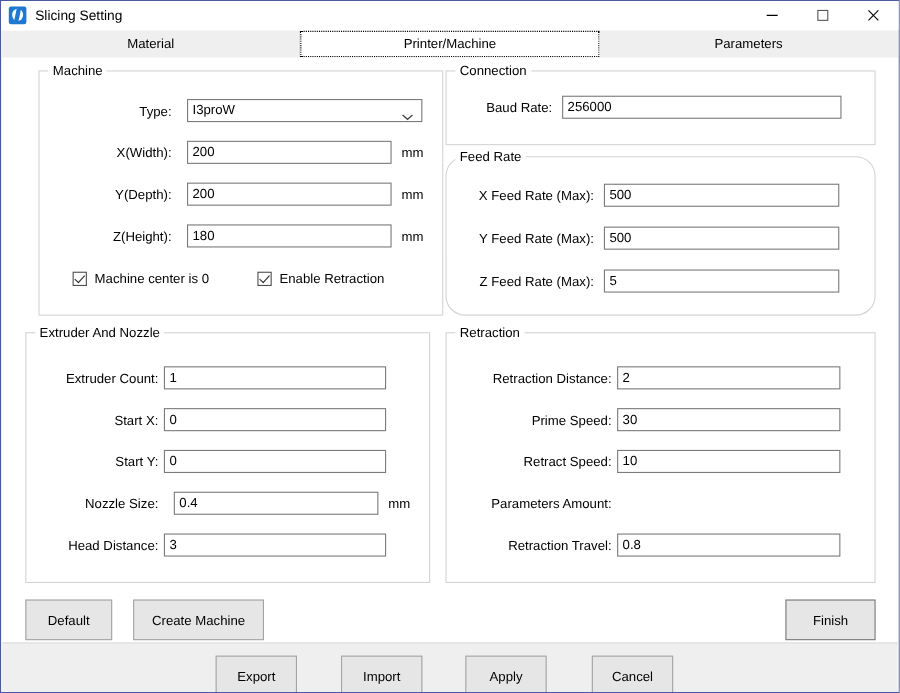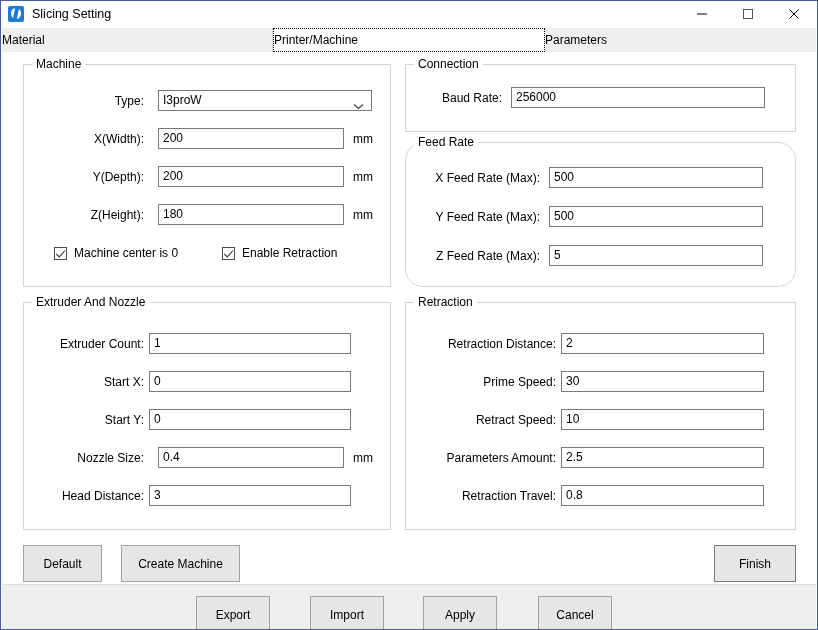--- a/index.html
+++ b/index.html
@@ -82,20 +82,21 @@
     height: 24px;
     background: #efefef;
     border-bottom: 1px solid #d6d6d6;
     display: flex;
   }
   .tab {
     height: 24px;
     box-sizing: border-box;
     display: flex;
     align-items: center;
+    justify-content: center;
     font-size: 12px;
     color: #000000;
     background: #efefef;
     border-right: 1px solid #d9d9d9;
     white-space: nowrap;
   }
   .tab.selected {
     background: #ffffff;
     border: 1px dotted #000000;
     border-right: 1px dotted #000000;
@@ -269,21 +270,21 @@
     <div class="tab selected" id="tab-printer">
       <span>Printer/Machine</span>
     </div>
     <div class="tab" id="tab-params">
       <span>Parameters</span>
     </div>
   </div>
 
   <div id="content">
 
-    <div class="groupbox" style="left:21px; top:12px; width:368px; height:223px;">
+    <div class="groupbox" style="left:33px; top:12px; width:368px; height:223px;">
       <div class="group-title">Machine</div>
 
       <div class="row" style="left:0px; top:25px; width:348px;">
         <div class="fld-label" style="width:120px;text-align:right;">Type:</div>
         <div class="combo" style="width:214px; margin-left:14px;">
           <span>I3proW</span>
           <span class="chev">
             <svg width="11" height="7" viewBox="0 0 11 7">
                 <polyline points="1,1.5 5.5,5.5 10,1.5" fill="none" stroke="#444" stroke-width="1.2"></polyline>
               </svg>
@@ -381,21 +382,20 @@
       <div class="row" style="left:0px; top:68px; width:391px;">
         <div class="fld-label" style="width:150px;">Prime Speed:</div>
         <div class="txtbox" style="width:203px; margin-left:5px;">30</div>
       </div>
       <div class="row" style="left:0px; top:106px; width:391px;">
         <div class="fld-label" style="width:150px;">Retract Speed:</div>
         <div class="txtbox" style="width:203px; margin-left:5px;">10</div>
       </div>
       <div class="row" style="left:0px; top:144px; width:391px;">
         <div class="fld-label" style="width:150px;">Parameters Amount:</div>
-        <div class="txtbox" style="width:203px; margin-left:5px;">2.5</div>
       </div>
       <div class="row" style="left:0px; top:182px; width:391px;">
         <div class="fld-label" style="width:150px;">Retraction Travel:</div>
         <div class="txtbox" style="width:203px; margin-left:5px;">0.8</div>
       </div>
     </div>
 
     <div class="btn" style="left:21px; top:493px; width:79px;">Default</div>
     <div class="btn" style="left:119px; top:493px; width:119px;">Create Machine</div>
     <div class="btn default-btn" style="left:712px; top:493px; width:82px;">Finish</div>

